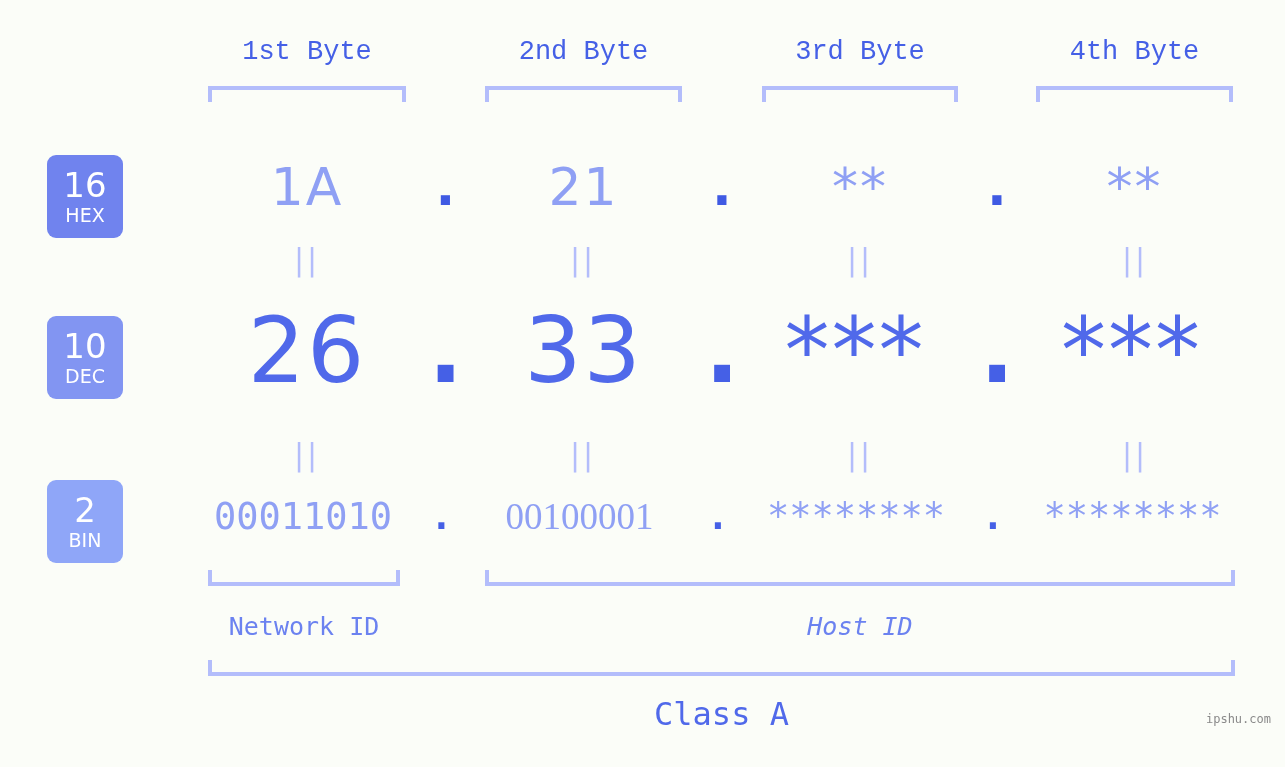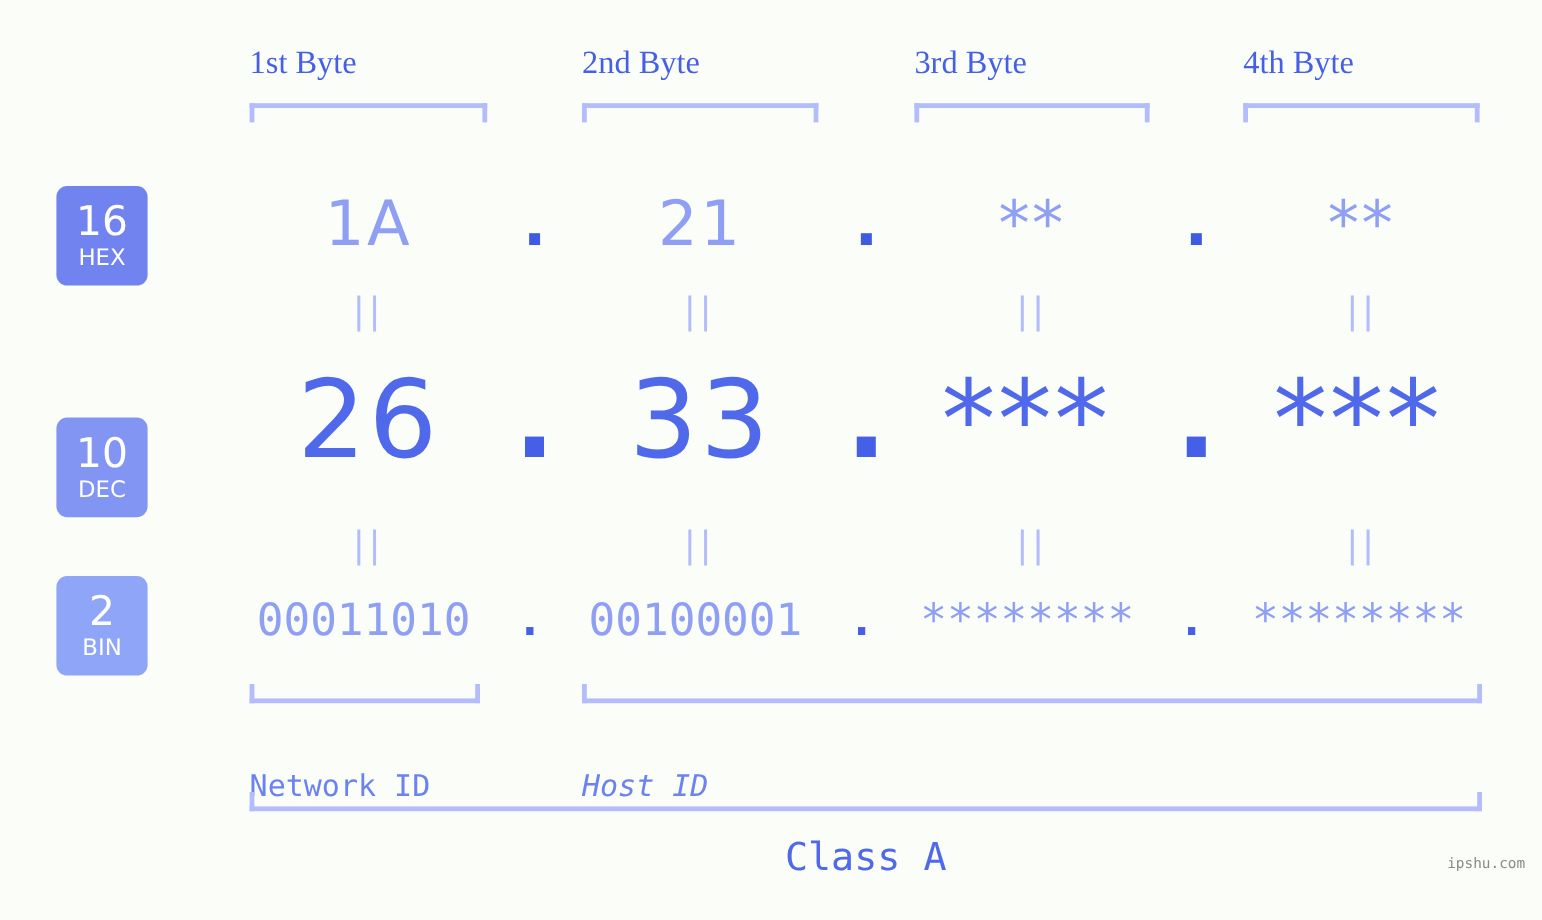--- a/index.html
+++ b/index.html
@@ -25,23 +25,24 @@
 
   
   .abs { position: absolute; }
 
   
   .byte-label {
     position: absolute;
     top: 31px;
     height: 42px;
     line-height: 42px;
+    text-align: center;
     font-size: 27px;
     color: #4560e6;
-    font-family: Liberation Serif, serif;
+    font-family: Liberation Mono, monospace;
     white-space: nowrap;
   }
 
   
   .bracket-top {
     position: absolute;
     border-top: 4px solid #b3bdfb;
     border-left: 4px solid #b3bdfb;
     border-right: 4px solid #b3bdfb;
     height: 16px;
@@ -76,21 +77,21 @@
     font-weight: 400;
     letter-spacing: 0px;
   }
   .badge .nm {
     font-size: 19px;
     line-height: 22px;
     margin-top: 2px;
     font-weight: 400;
   }
   .badge-hex { top: 155px; background: #7083ee; }
-  .badge-dec { top: 316px; background: #8295f2; margin-top: 32px; }
+  .badge-dec { top: 316px; background: #8295f2; }
   .badge-bin { top: 480px; background: #8fa6f8; }
 
   
   .cell {
     position: absolute;
     text-align: center;
     white-space: nowrap;
     font-family: "DejaVu Sans", sans-serif;
   }
 
@@ -163,25 +164,25 @@
   }
   .eq-1 { top: 245px; }
   .eq-2 { top: 440px; }
 
   
   .id-label {
     position: absolute;
     top: 610px;
     height: 34px;
     line-height: 34px;
+    text-align: center;
     font-size: 25px;
     color: #6b82f0;
     font-family: "DejaVu Sans Mono", monospace;
     white-space: nowrap;
-    margin-top: 28px;
   }
 
   .class-label {
     position: absolute;
     top: 692px;
     height: 44px;
     line-height: 44px;
     text-align: center;
     font-size: 32px;
     color: #5069ea;
@@ -252,21 +253,21 @@
   <div class="eq eq-2" style="left:840px;">||</div>
   <div class="eq eq-2" style="left:1115px;">||</div>
 
   <div class="badge badge-bin" style="background: rgb(143, 166, 248);">
     <span class="num">2</span>
     <span class="nm">BIN</span>
   </div>
   <div class="row-bin">
     <div class="cell val abs" style="left:204px;width:198px;">00011010</div>
     <div class="cell dot abs" style="left:402px;width:79px;">.</div>
-    <div class="cell val abs" style="left:481px;width:197px;">00100001</div>
+    <div class="cell val abs" style="left:481px;width:197px;font-family:Liberation Serif, serif;">00100001</div>
     <div class="cell dot abs" style="left:678px;width:80px;">.</div>
     <div class="cell val abs" style="left:758px;width:196px;">********</div>
     <div class="cell dot abs" style="left:954px;width:78px;">.</div>
     <div class="cell val abs" style="left:1034px;width:197px;">********</div>
   </div>
 
   <div class="bracket-bottom" style="left:208px;top:570px;width:192px;"></div>
   <div class="bracket-bottom" style="left:485px;top:570px;width:750px;"></div>
 
   <div class="id-label" style="left:208px;width:192px;">Network ID</div>

